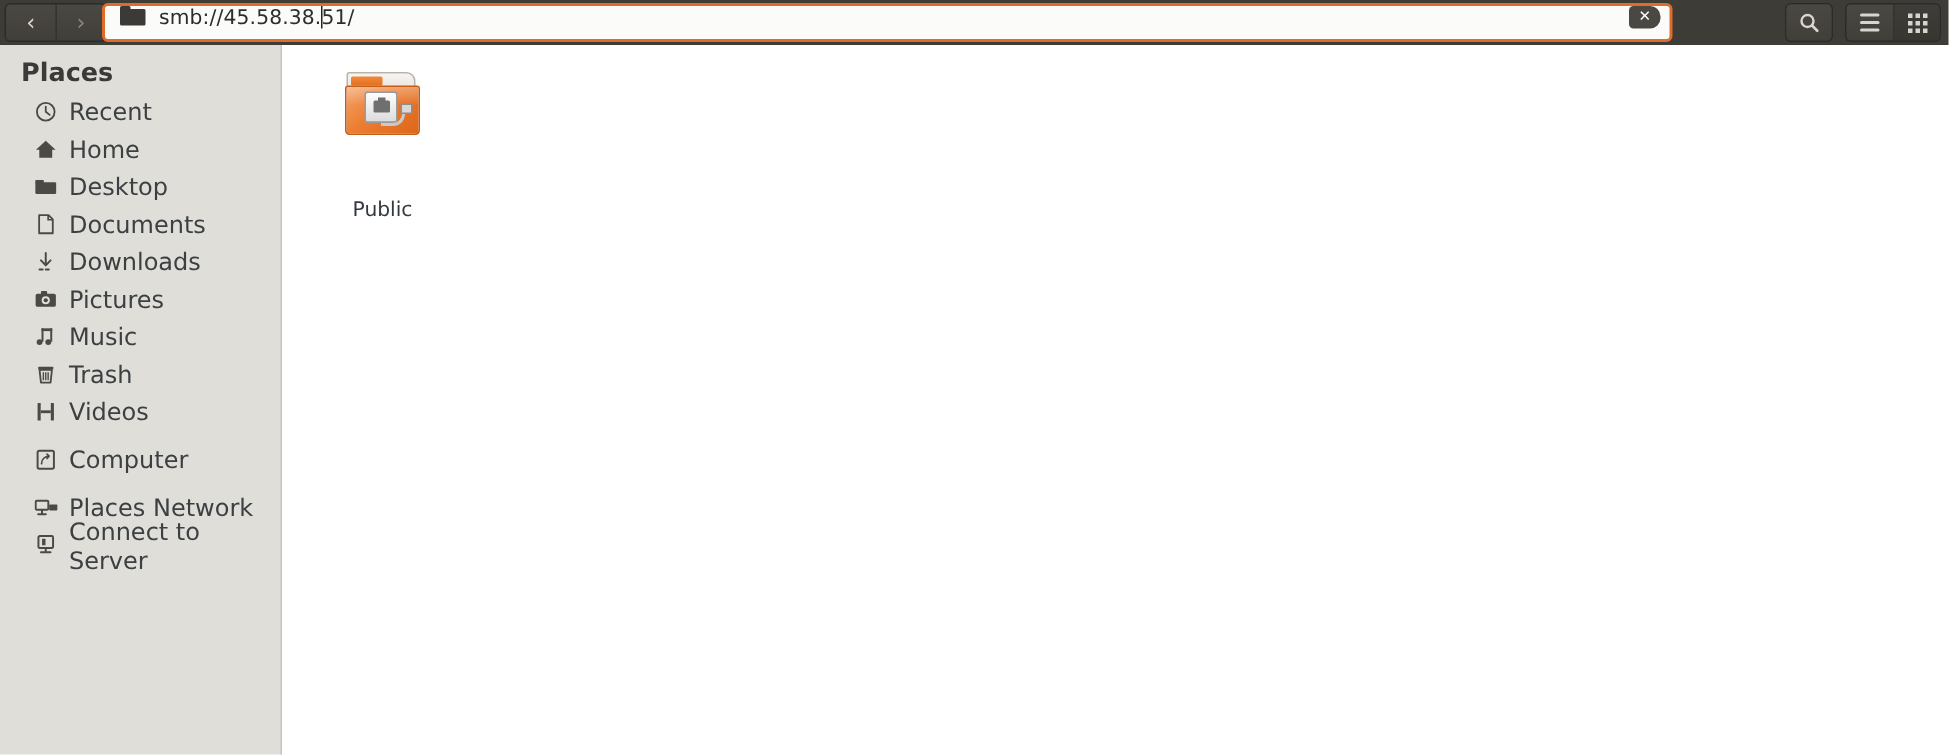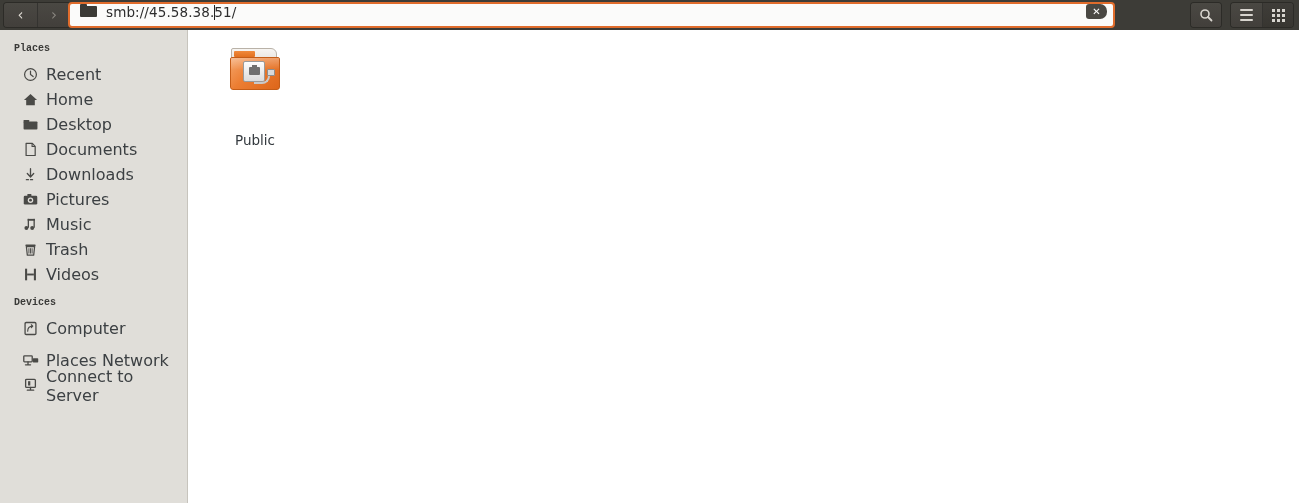--- a/index.html
+++ b/index.html
@@ -108,27 +108,26 @@
   
   .sidebar {
     position: absolute;
     top: 30px; left: 0;
     width: 188px; height: 473px;
     background: #e0ded9;
     border-right: 1px solid #c7c4bd;
     padding-top: 10px;
   }
   .side-head {
-    font-size: 10px;
+    font-size: 17px;
     font-weight: bold;
     color: #3a3a38;
     padding: 0 0 3px 14px;
     height: 22px;
     line-height: 18px;
-    font-family: Liberation Mono, monospace;
   }
   .side-item {
     display: flex;
     align-items: center;
     height: 25px;
     padding-left: 22px;
     cursor: default;
   }
   .side-item .s-ico {
     width: 17px; height: 17px;
@@ -393,21 +392,20 @@
         <rect x="2.2" y="1.8" width="2.2" height="12.4" fill="#4a4a47"></rect>
         <rect x="11.6" y="1.8" width="2.2" height="12.4" fill="#4a4a47"></rect>
         <rect x="4.4" y="7" width="7.2" height="2" fill="#4a4a47"></rect>
       </svg>
     </span>
     <span class="s-label">Videos</span>
   </div>
 
   <div class="spacer-12"></div>
 
-  <div class="side-head">Devices</div>
 
   <div class="side-item">
     <span class="s-ico">
       <svg width="15" height="15" viewBox="0 0 16 16">
         <rect x="2.2" y="1.6" width="11.6" height="12.8" rx="1.2" fill="none" stroke="#4a4a47" stroke-width="1.4"></rect>
         <path d="M5 10.8 C5 7.6 7.4 5.6 10.4 5.4 M10.4 5.4 L8.9 4 M10.4 5.4 L8.9 7" fill="none" stroke="#4a4a47" stroke-width="1.2" stroke-linecap="round"></path>
       </svg>
     </span>
     <span class="s-label">Computer</span>
   </div>

